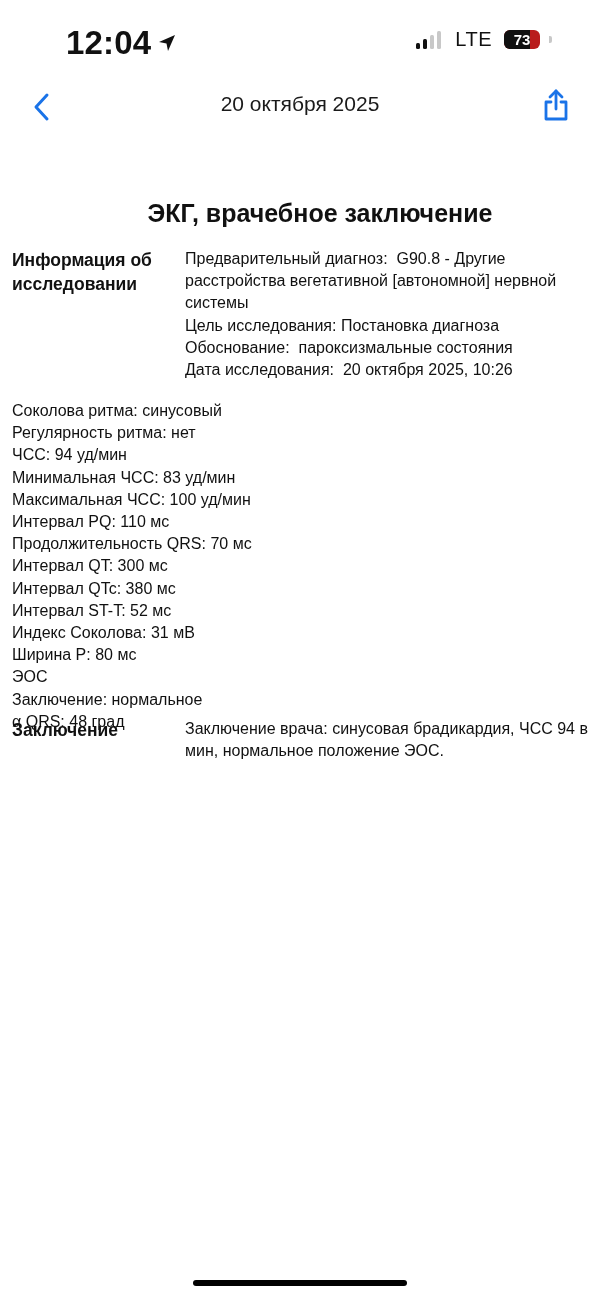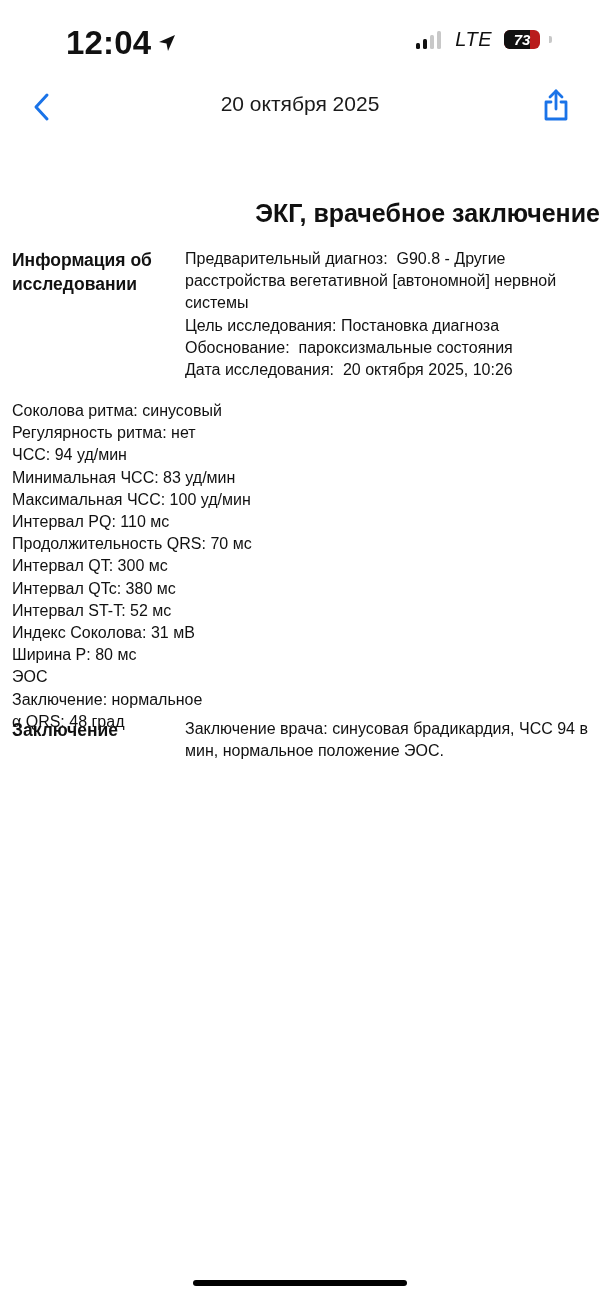--- a/index.html
+++ b/index.html
@@ -3,35 +3,35 @@
 <meta charset="utf-8">
 <style>
   html, body { margin:0; padding:0; }
   body {
     width:600px; height:1300px; background:#ffffff; position:relative; overflow:hidden;
     font-family: "Liberation Sans", sans-serif; color:#111;
   }
   .status-bar { position:absolute; left:0; top:0; width:600px; height:80px; }
   .time { position:absolute; left:66px; top:24px; font-size:33px; font-weight:700; letter-spacing:0.2px; display:flex; align-items:center; gap:6px; }
   .time svg { width:20px; height:20px; }
-  .status-right { position:absolute; right:48px; top:28px; display:flex; align-items:center; gap:8px;font-style:italic; }
+  .status-right { position:absolute; right:48px; top:28px; display:flex; align-items:center; gap:8px; }
   .signal { display:flex; align-items:flex-end; gap:3px; height:18px; }
   .signal span { width:4px; border-radius:1.5px; display:block; }
   .lte { font-size:20px; font-weight:400; letter-spacing:0.5px; margin-left:6px; }
   .battery { position:relative; width:36px; height:19px; border-radius:6px; background:#b91c1c; overflow:hidden; margin-left:4px; }
   .battery .fill { position:absolute; left:0; top:0; bottom:0; width:73%; background:#111; }
   .battery .pct { position:absolute; left:0; right:0; top:0; bottom:0; display:flex; align-items:center; justify-content:center; font-size:15px; font-weight:700; color:#fff; }
   .battery-tip { width:3px; height:7px; background:#c8c8c8; border-radius:0 2px 2px 0; margin-left:1px; }
 
   .nav-bar { position:absolute; left:0; top:82px; width:600px; height:48px; }
   .back-btn { position:absolute; left:30px; top:10px; width:26px; height:30px; cursor:pointer; }
   .nav-title { position:absolute; left:0; right:0; top:10px; text-align:center; font-size:21px; font-weight:500; color:#1a1a1a; }
   .share-btn { position:absolute; right:30px; top:6px; width:28px; height:34px; cursor:pointer; }
 
-  .doc-title { position:absolute; left:0; right:0; top:199px; text-align:right; font-size:25px; font-weight:700; color:#111;padding-left:40px; }
+  .doc-title { position:absolute; left:0; right:0; top:199px; text-align:center; font-size:25px; font-weight:700; color:#111;padding-left:40px; }
 
   .section { position:absolute; left:12px; width:580px; display:flex; }
   .section-label { width:173px; font-size:17.5px; font-weight:700; line-height:24px; color:#111; }
   .section-body { flex:1; font-size:16px; line-height:22.2px; color:#111; }
   .row { display:block; }
   .row b { font-weight:400; }
 
   .home-indicator { position:absolute; left:193px; top:1280px; width:214px; height:6px; border-radius:3px; background:#000; }
 </style>
 </head>

